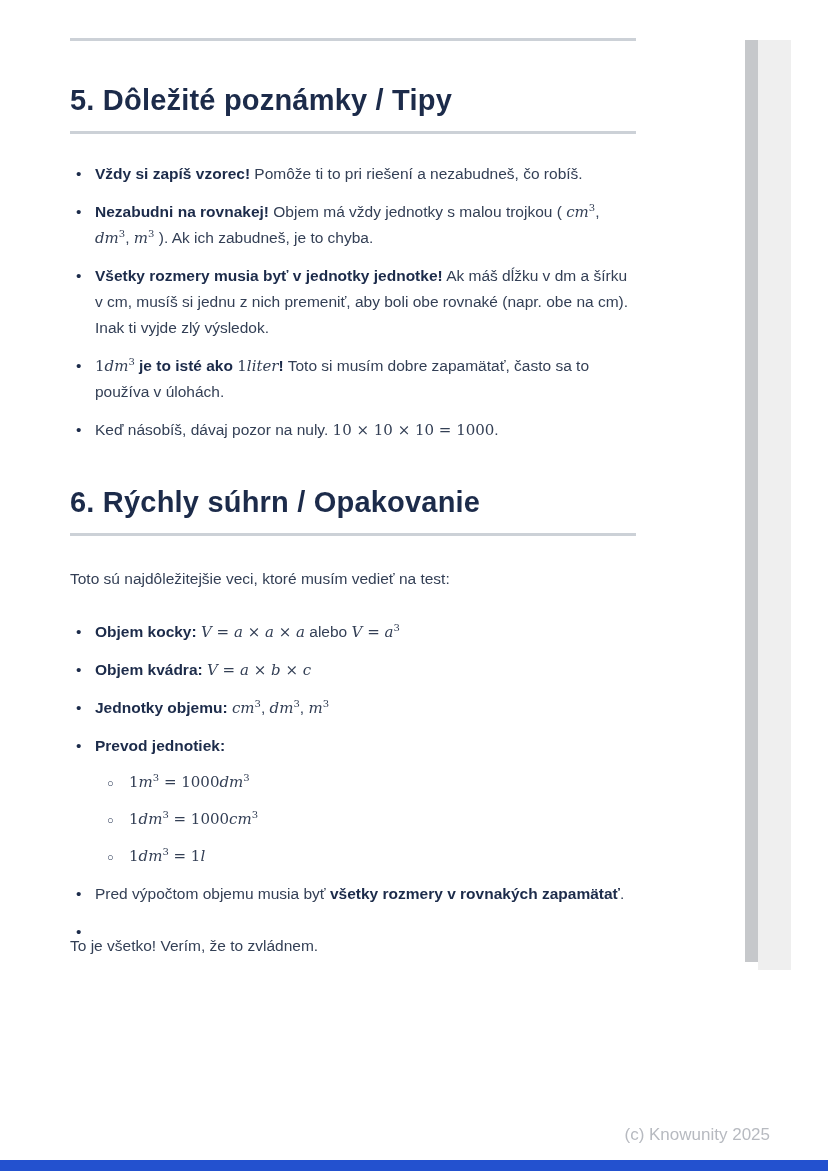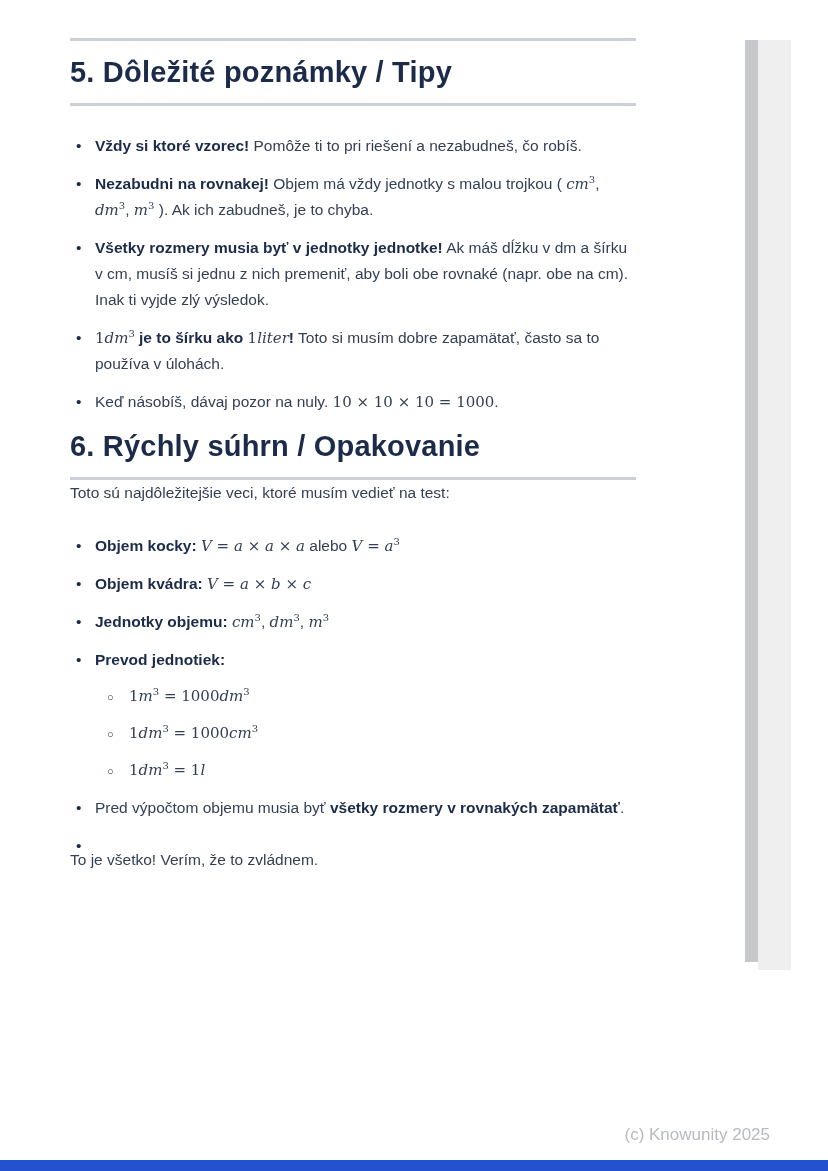--- a/index.html
+++ b/index.html
@@ -16,34 +16,34 @@
     left: 70px;
     top: 0;
     width: 566px;
   }
   .divider {
     height: 3px;
     background: var(--divider-color, #ccd1d7);
   }
   .top-divider { margin-top: 38px; }
   .section-title {
-    margin-top: 14px;
+    margin-top: 42px;
     font-size: 29px;
     line-height: 1.2;
     font-weight: 700;
     color: var(--heading-color, #1c2b4a);
     letter-spacing: 0.2px;
   }
   .h-divider { margin-top: 13px; }
   .intro, .outro {
     font-size: 15.5px;
     line-height: 26px;
     color: var(--text-color, #333f55);
   }
-  .intro { }
+  .intro { margin-top: 30px; }
   .outro { margin-top: 26px; }
   ul.bullets { list-style: none; margin-top: 27px; }
   ul.bullets > li {
     position: relative;
     padding-left: 25px;
     margin-bottom: 12px;
     font-size: 15.5px;
     line-height: 26px;
     color: var(--text-color, #333f55);
   }
@@ -103,24 +103,24 @@
 </style>
 </head>
 <body>
 
 <div class="content">
   <div class="divider top-divider"></div>
 
   <h1 class="section-title">5. Dôležité poznámky / Tipy</h1>
   <div class="divider h-divider"></div>
   <ul class="bullets" id="list5">
-      <li><span class="marker">•</span><span><strong>Vždy si ktoré vzorec!</strong> Pomôže ti to pri riešení a nezabudneš, čo robíš.</span></li>
+      <li><span class="marker">•</span><span><strong>Vždy si zapíš vzorec!</strong> Pomôže ti to pri riešení a nezabudneš, čo robíš.</span></li>
       <li><span class="marker">•</span><span><strong>Nezabudni na rovnakej!</strong> Objem má vždy jednotky s malou trojkou ( <span class="math"><i>cm</i><sup>3</sup></span>, <span class="math"><i>dm</i><sup>3</sup></span>, <span class="math"><i>m</i><sup>3</sup></span> ). Ak ich zabudneš, je to chyba.</span></li>
       <li><span class="marker">•</span><span><strong>Všetky rozmery musia byť v jednotky jednotke!</strong> Ak máš dĺžku v dm a šírku v cm, musíš si jednu z nich premeniť, aby boli obe rovnaké (napr. obe na cm). Inak ti vyjde zlý výsledok.</span></li>
-      <li><span class="marker">•</span><span><span class="math">1<i>dm</i><sup>3</sup></span> <strong>je to šírku ako</strong> <span class="math">1<i>liter</i></span><strong>!</strong> Toto si musím dobre zapamätať, často sa to používa v úlohách.</span></li>
+      <li><span class="marker">•</span><span><span class="math">1<i>dm</i><sup>3</sup></span> <strong>je to isté ako</strong> <span class="math">1<i>liter</i></span><strong>!</strong> Toto si musím dobre zapamätať, často sa to používa v úlohách.</span></li>
       <li><span class="marker">•</span><span>Keď násobíš, dávaj pozor na nuly. <span class="math">10 × 10 × 10 = 1000</span>.</span></li>
     </ul>
 
   <h1 class="section-title">6. Rýchly súhrn / Opakovanie</h1>
   <div class="divider h-divider"></div>
   <p class="intro">Toto sú najdôležitejšie veci, ktoré musím vedieť na test:</p>
   <ul class="bullets" id="list6">
       <li><span class="marker">•</span><span><strong>Objem kocky:</strong> <span class="math"><i>V</i> = <i>a</i> × <i>a</i> × <i>a</i></span> alebo <span class="math"><i>V</i> = <i>a</i><sup>3</sup></span></span></li>
       <li><span class="marker">•</span><span><strong>Objem kvádra:</strong> <span class="math"><i>V</i> = <i>a</i> × <i>b</i> × <i>c</i></span></span></li>
       <li><span class="marker">•</span><span><strong>Jednotky objemu:</strong> <span class="math"><i>cm</i><sup>3</sup></span>, <span class="math"><i>dm</i><sup>3</sup></span>, <span class="math"><i>m</i><sup>3</sup></span></span></li>

